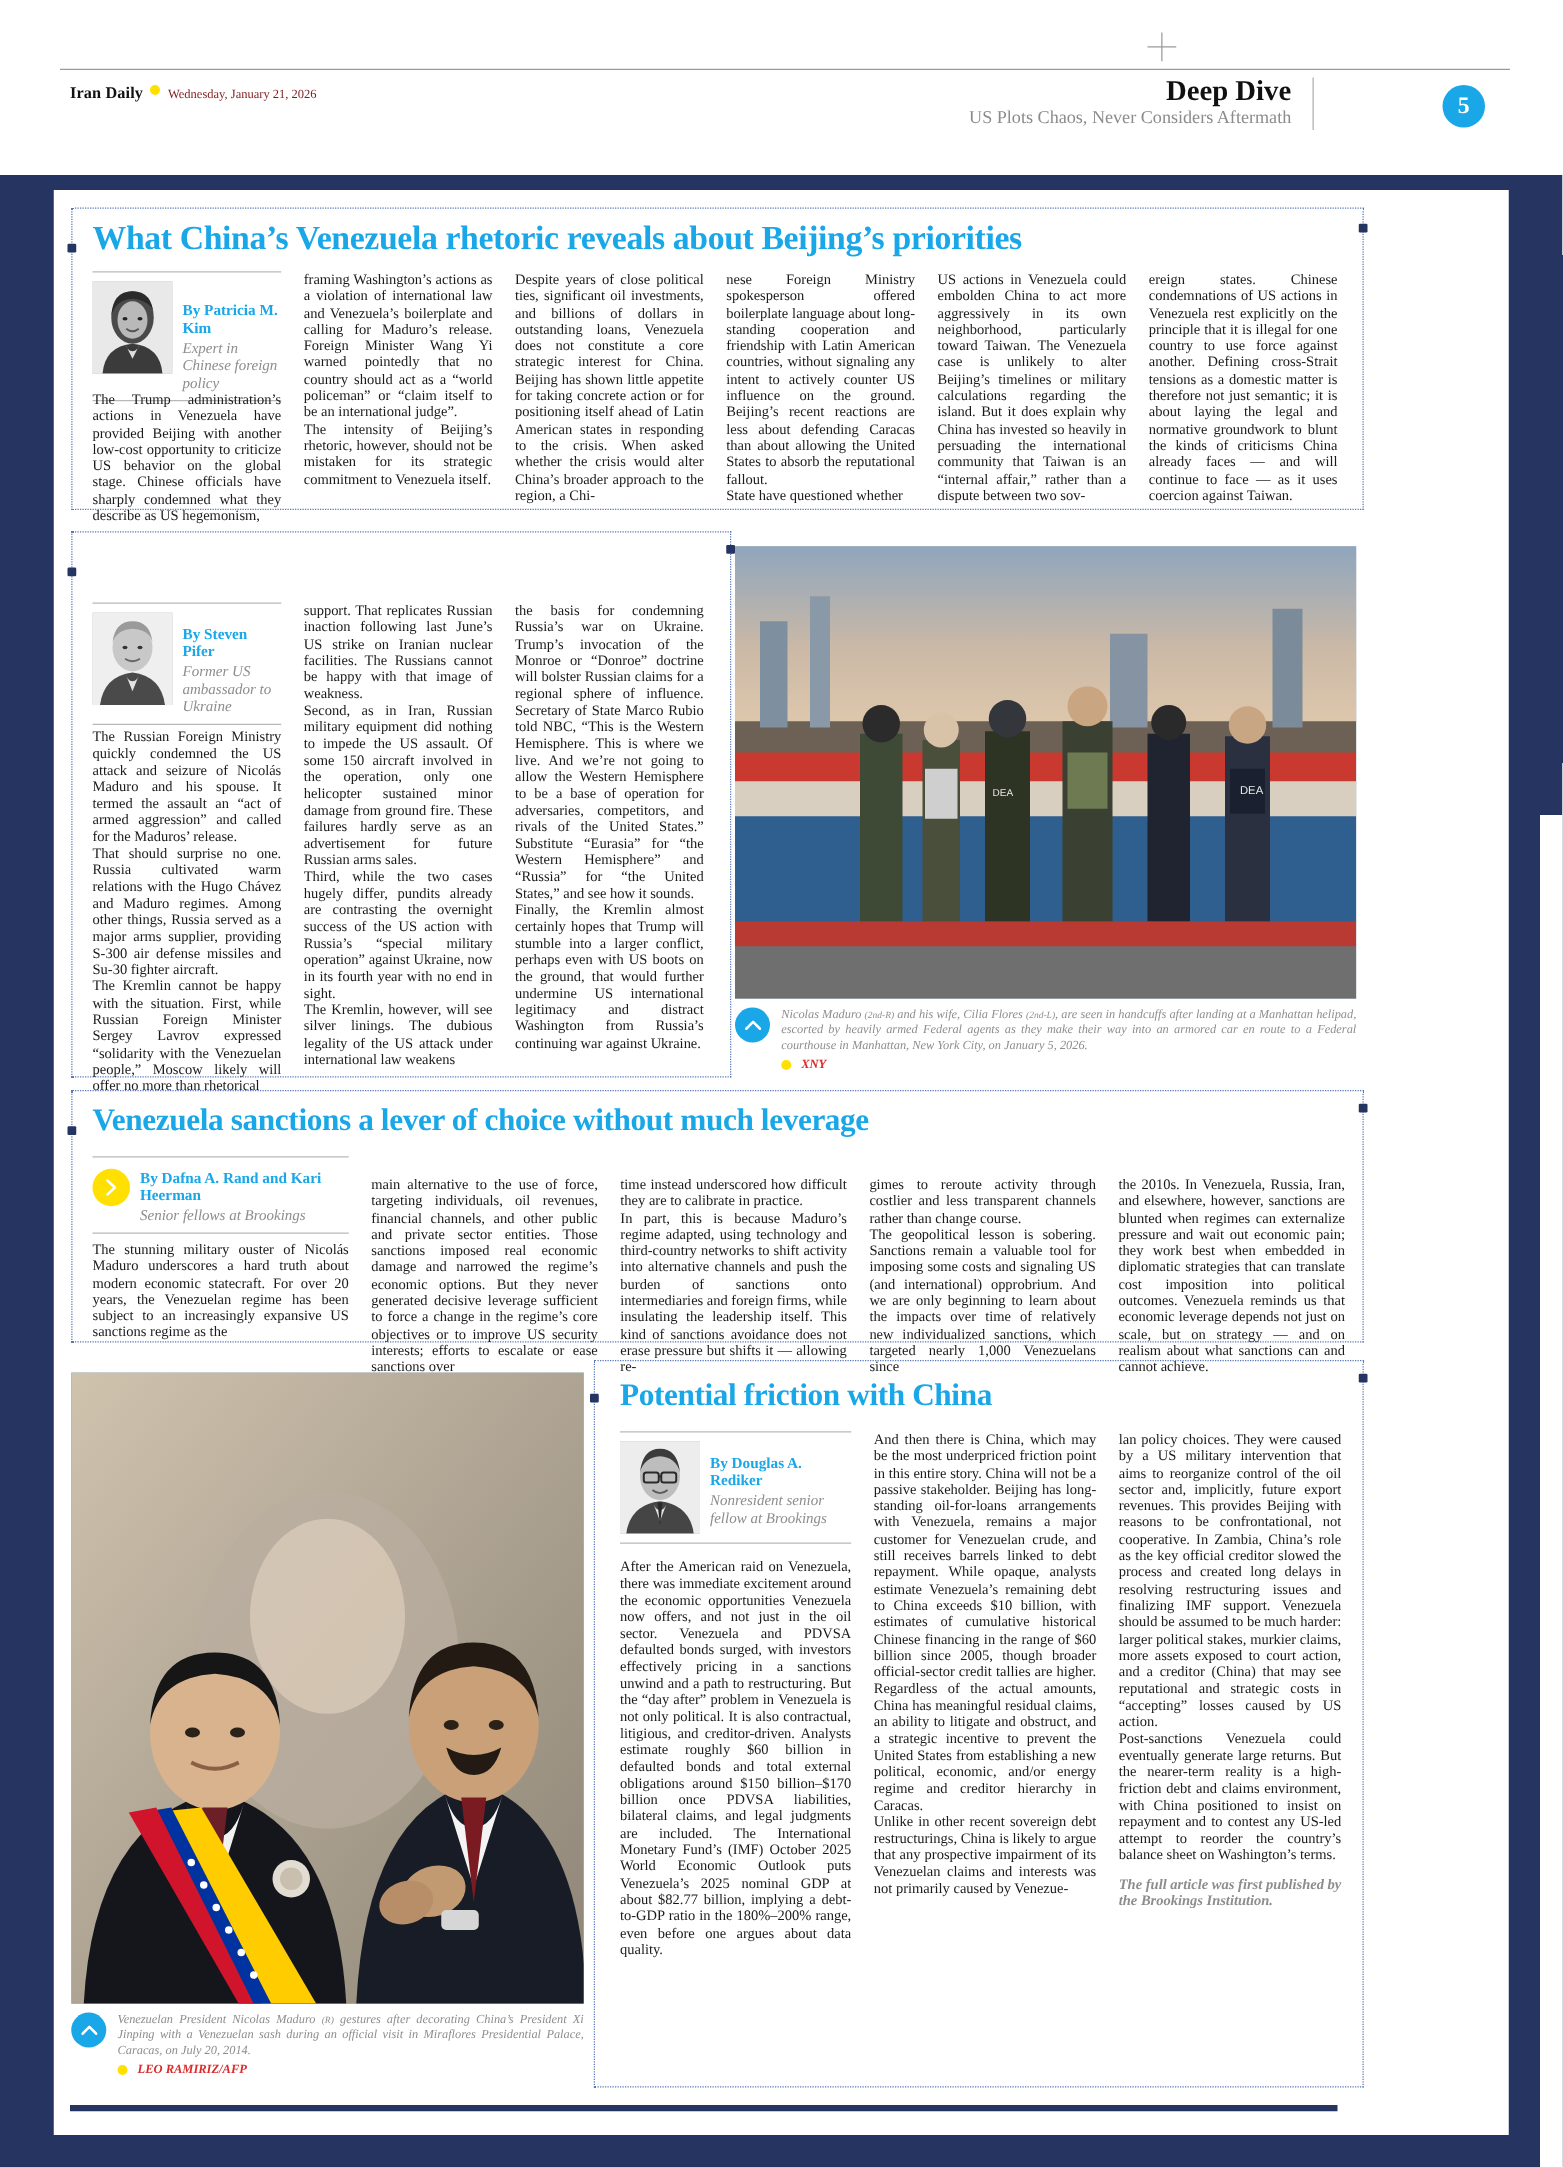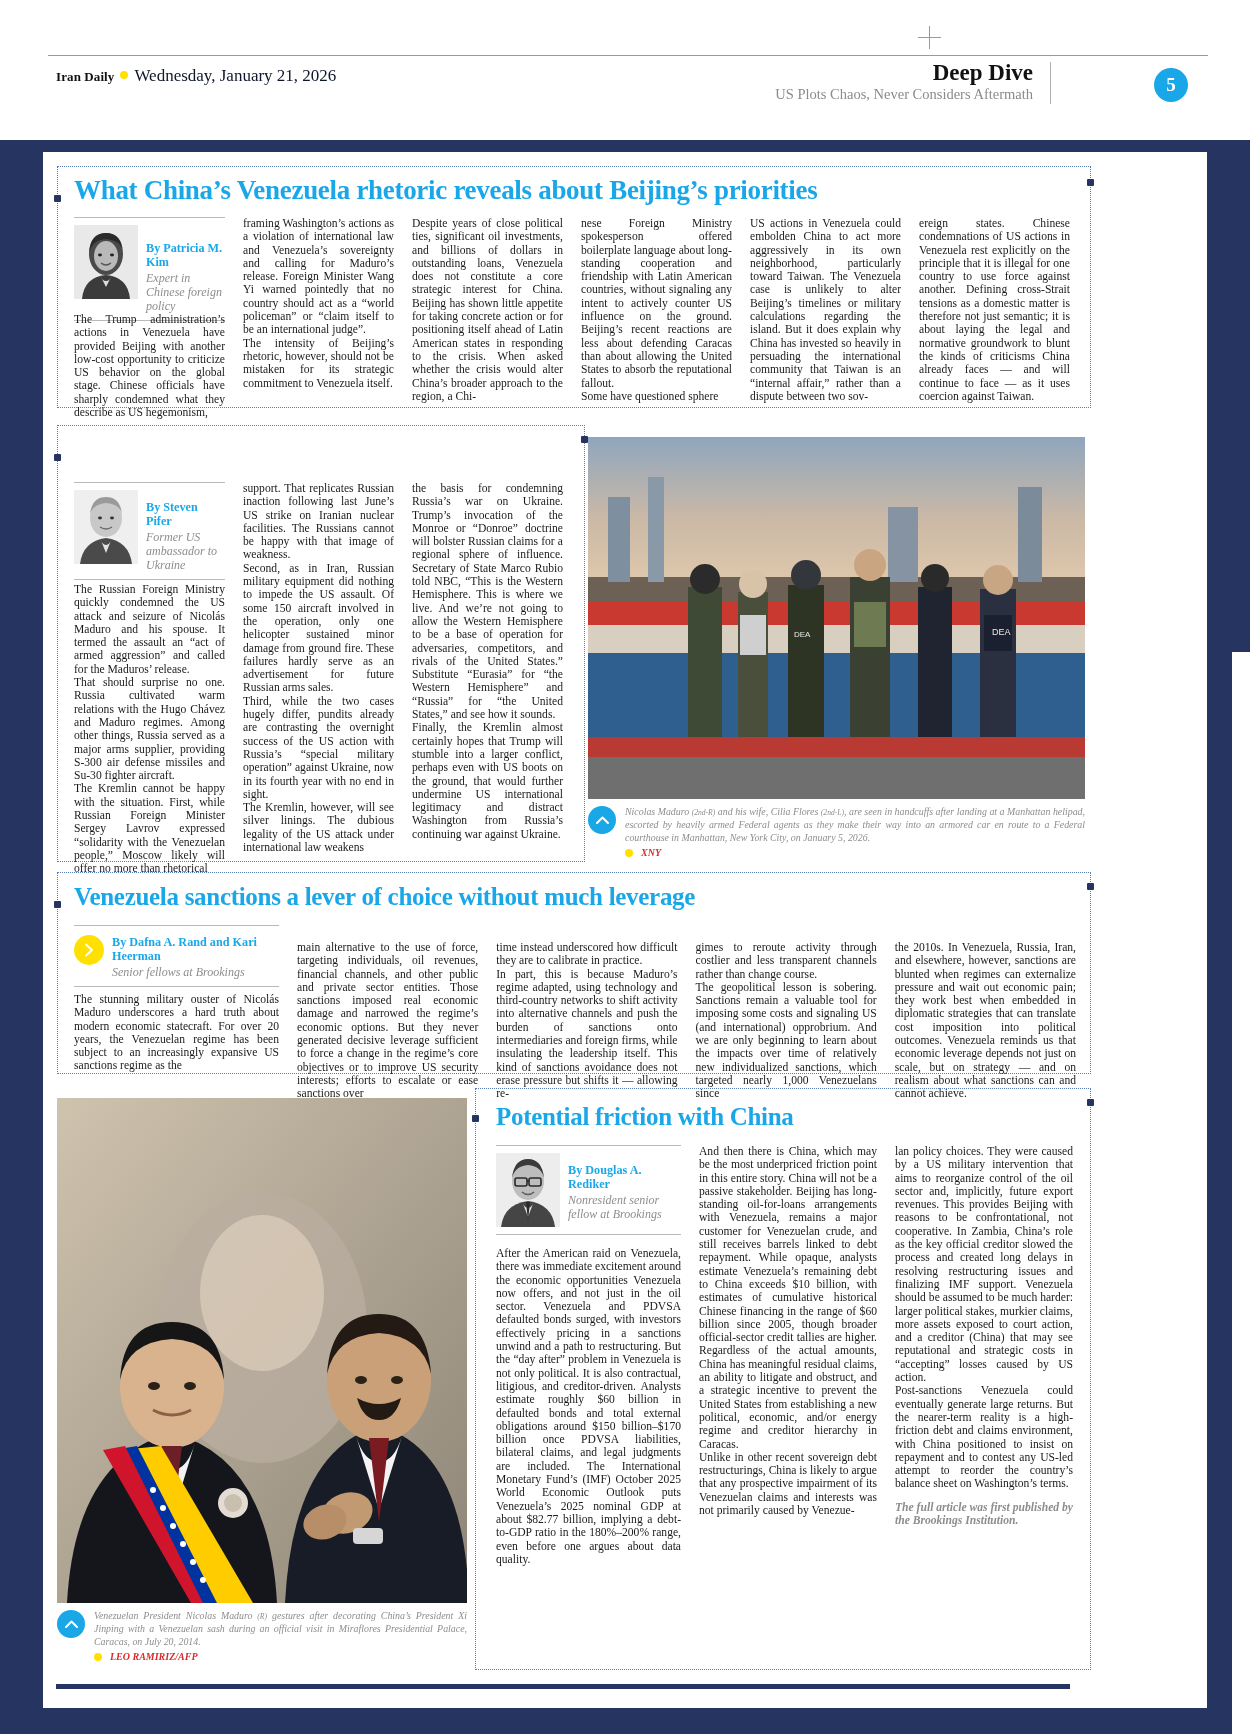--- a/index.html
+++ b/index.html
@@ -17,21 +17,21 @@
   .crop-mark .h { position:absolute; top:11px; left:0; height:1px; width:23px; background:#9a9a9a; }
 
   
   .masthead {
     position:absolute; left:48px; top:55px; width:1160px; height:58px;
     border-top:1px solid #9a9a9a;
   }
   .mh-left { position:absolute; left:8px; top:10px; display:flex; align-items:baseline; gap:6px; }
   .mh-paper { font-family:"Liberation Serif", serif; font-weight:bold; font-size:13px; color:#111; letter-spacing:0.1px;}
   .mh-dot { width:8px; height:8px; border-radius:50%; background:#FFE000; display:inline-block; position:relative; top:-2px;}
-  .mh-date { font-family:"Liberation Serif", serif; font-size:17px; color:#0f172a; }
+  .mh-date { font-family:"Liberation Serif", serif; font-size:10px; color:#7f1d1d; }
 
   .mh-right { position:absolute; right:175px; top:4px; text-align:right; }
   .mh-section { font-family:"Liberation Serif", serif; font-weight:bold; font-size:23px; color:#111; line-height:1.1; }
   .mh-tag { font-family:"Liberation Serif", serif; font-size:14.5px; color:#8b8b8b; margin-top:1px; }
   .mh-sep { position:absolute; right:157px; top:6px; width:1px; height:42px; background:#b0b0b0; }
   .pagenum {
     position:absolute; right:20px; top:12px;
     width:34px; height:34px; border-radius:50%;
     background:#1AA7E8; color:#fff;
     font-family:"Liberation Serif", serif; font-weight:bold; font-size:19px;
@@ -191,29 +191,29 @@
     <div class="rule-bot"></div>
   </div>
 
   <div class="cols" style="position:absolute; left:16px; top:146px; width:1002px; gap:18px;">
     <div class="col" style="width:151px;">
         <p>The Trump administration’s actions in Venezuela have provided Beijing with another low-cost opportunity to criticize US behavior on the global stage. Chinese officials have sharply condemned what they describe as US hegemonism,</p>
       </div>
   </div>
   <div class="cols" style="position:absolute; left:185px; top:50px; width:833px; gap:18px;">
     <div class="col" style="width:151px;">
-        <p>framing Washington’s actions as a violation of international law and Venezuela’s sovereignty and calling for Maduro’s release. Foreign Minister Wang Yi warned pointedly that no country should act as a “world policeman” or “claim itself to be an international judge”.</p>
+        <p>framing Washington’s actions as a violation of international law and Venezuela’s boilerplate and calling for Maduro’s release. Foreign Minister Wang Yi warned pointedly that no country should act as a “world policeman” or “claim itself to be an international judge”.</p>
         <p>The intensity of Beijing’s rhetoric, however, should not be mistaken for its strategic commitment to Venezuela itself.</p>
       </div>
     <div class="col" style="width:151px;">
         <p>Despite years of close political ties, significant oil investments, and billions of dollars in outstanding loans, Venezuela does not constitute a core strategic interest for China. Beijing has shown little appetite for taking concrete action or for positioning itself ahead of Latin American states in responding to the crisis. When asked whether the crisis would alter China’s broader approach to the region, a Chi-</p>
       </div>
     <div class="col" style="width:151px;">
         <p>nese Foreign Ministry spokesperson offered boilerplate language about long-standing cooperation and friendship with Latin American countries, without signaling any intent to actively counter US influence on the ground. Beijing’s recent reactions are less about defending Caracas than about allowing the United States to absorb the reputational fallout.</p>
-        <p>Some have questioned sphere</p>
+        <p>State have questioned whether</p>
       </div>
     <div class="col" style="width:151px;">
         <p>US actions in Venezuela could embolden China to act more aggressively in its own neighborhood, particularly toward Taiwan. The Venezuela case is unlikely to alter Beijing’s timelines or military calculations regarding the island. But it does explain why China has invested so heavily in persuading the international community that Taiwan is an “internal affair,” rather than a dispute between two sov-</p>
       </div>
     <div class="col" style="width:151px;">
         <p>ereign states. Chinese condemnations of US actions in Venezuela rest explicitly on the principle that it is illegal for one country to use force against another. Defining cross-Strait tensions as a domestic matter is therefore not just semantic; it is about laying the legal and normative groundwork to blunt the kinds of criticisms China already faces — and will continue to face — as it uses coercion against Taiwan.</p>
       </div>
   </div>
 </div>
 

